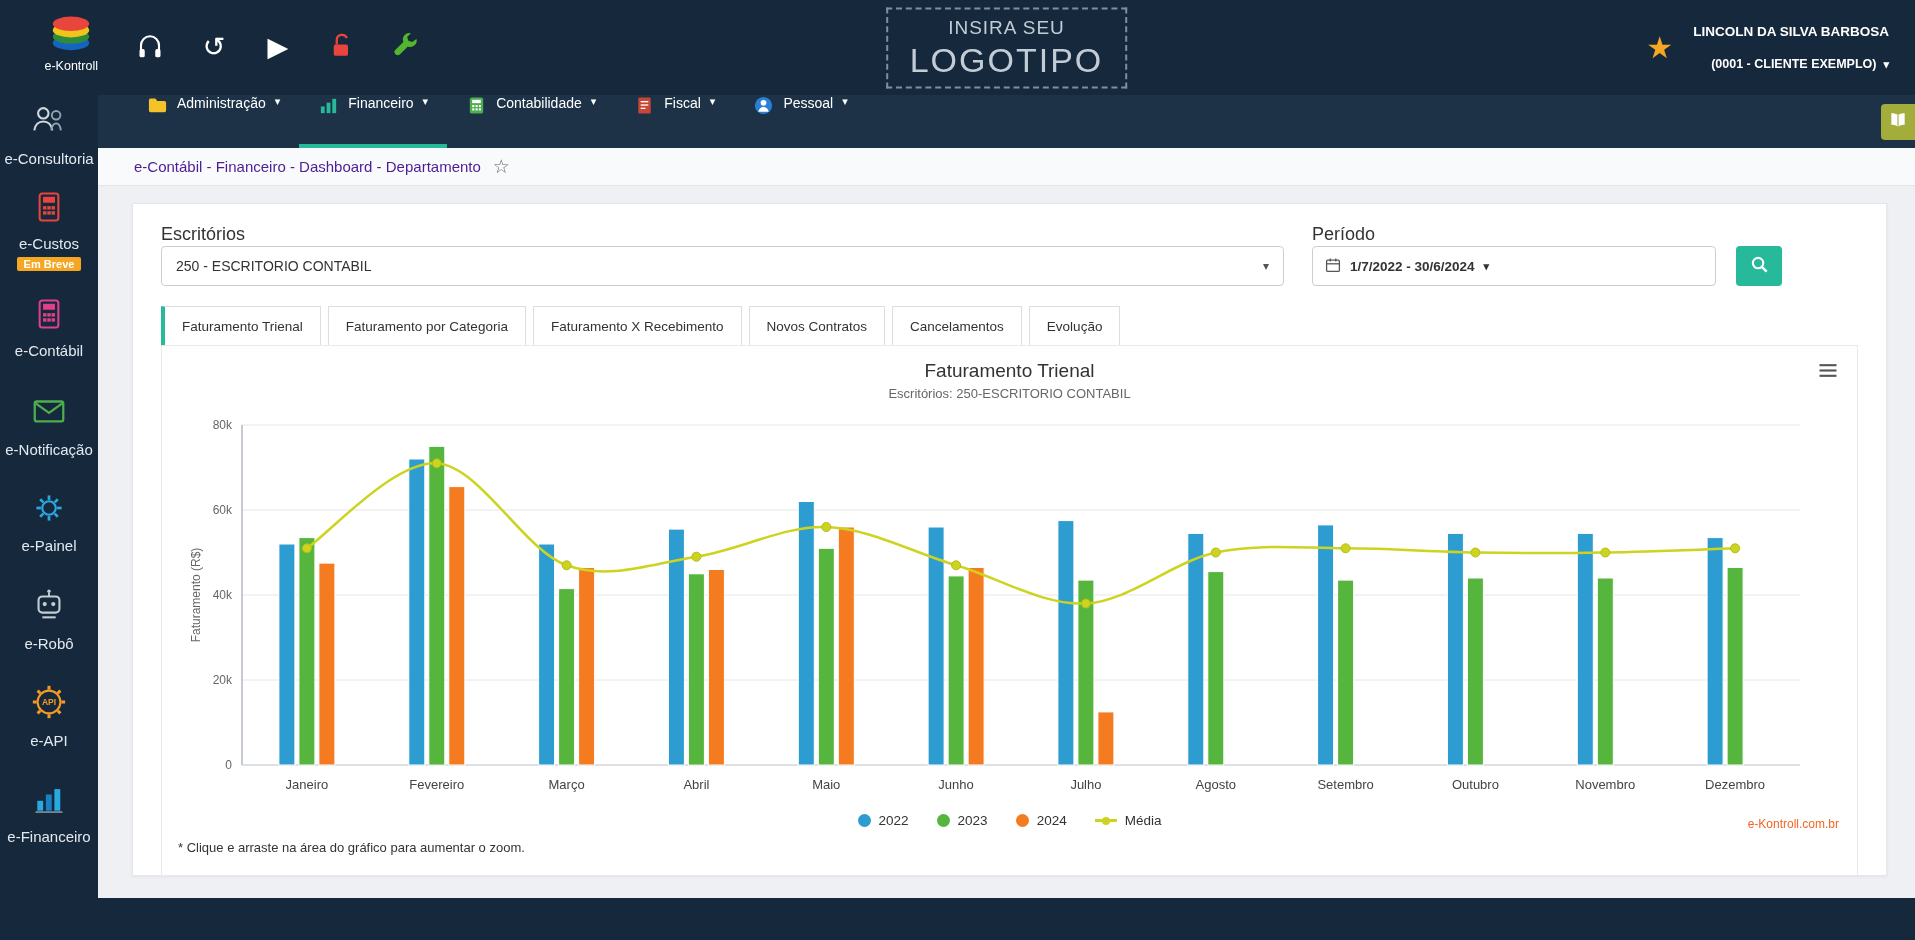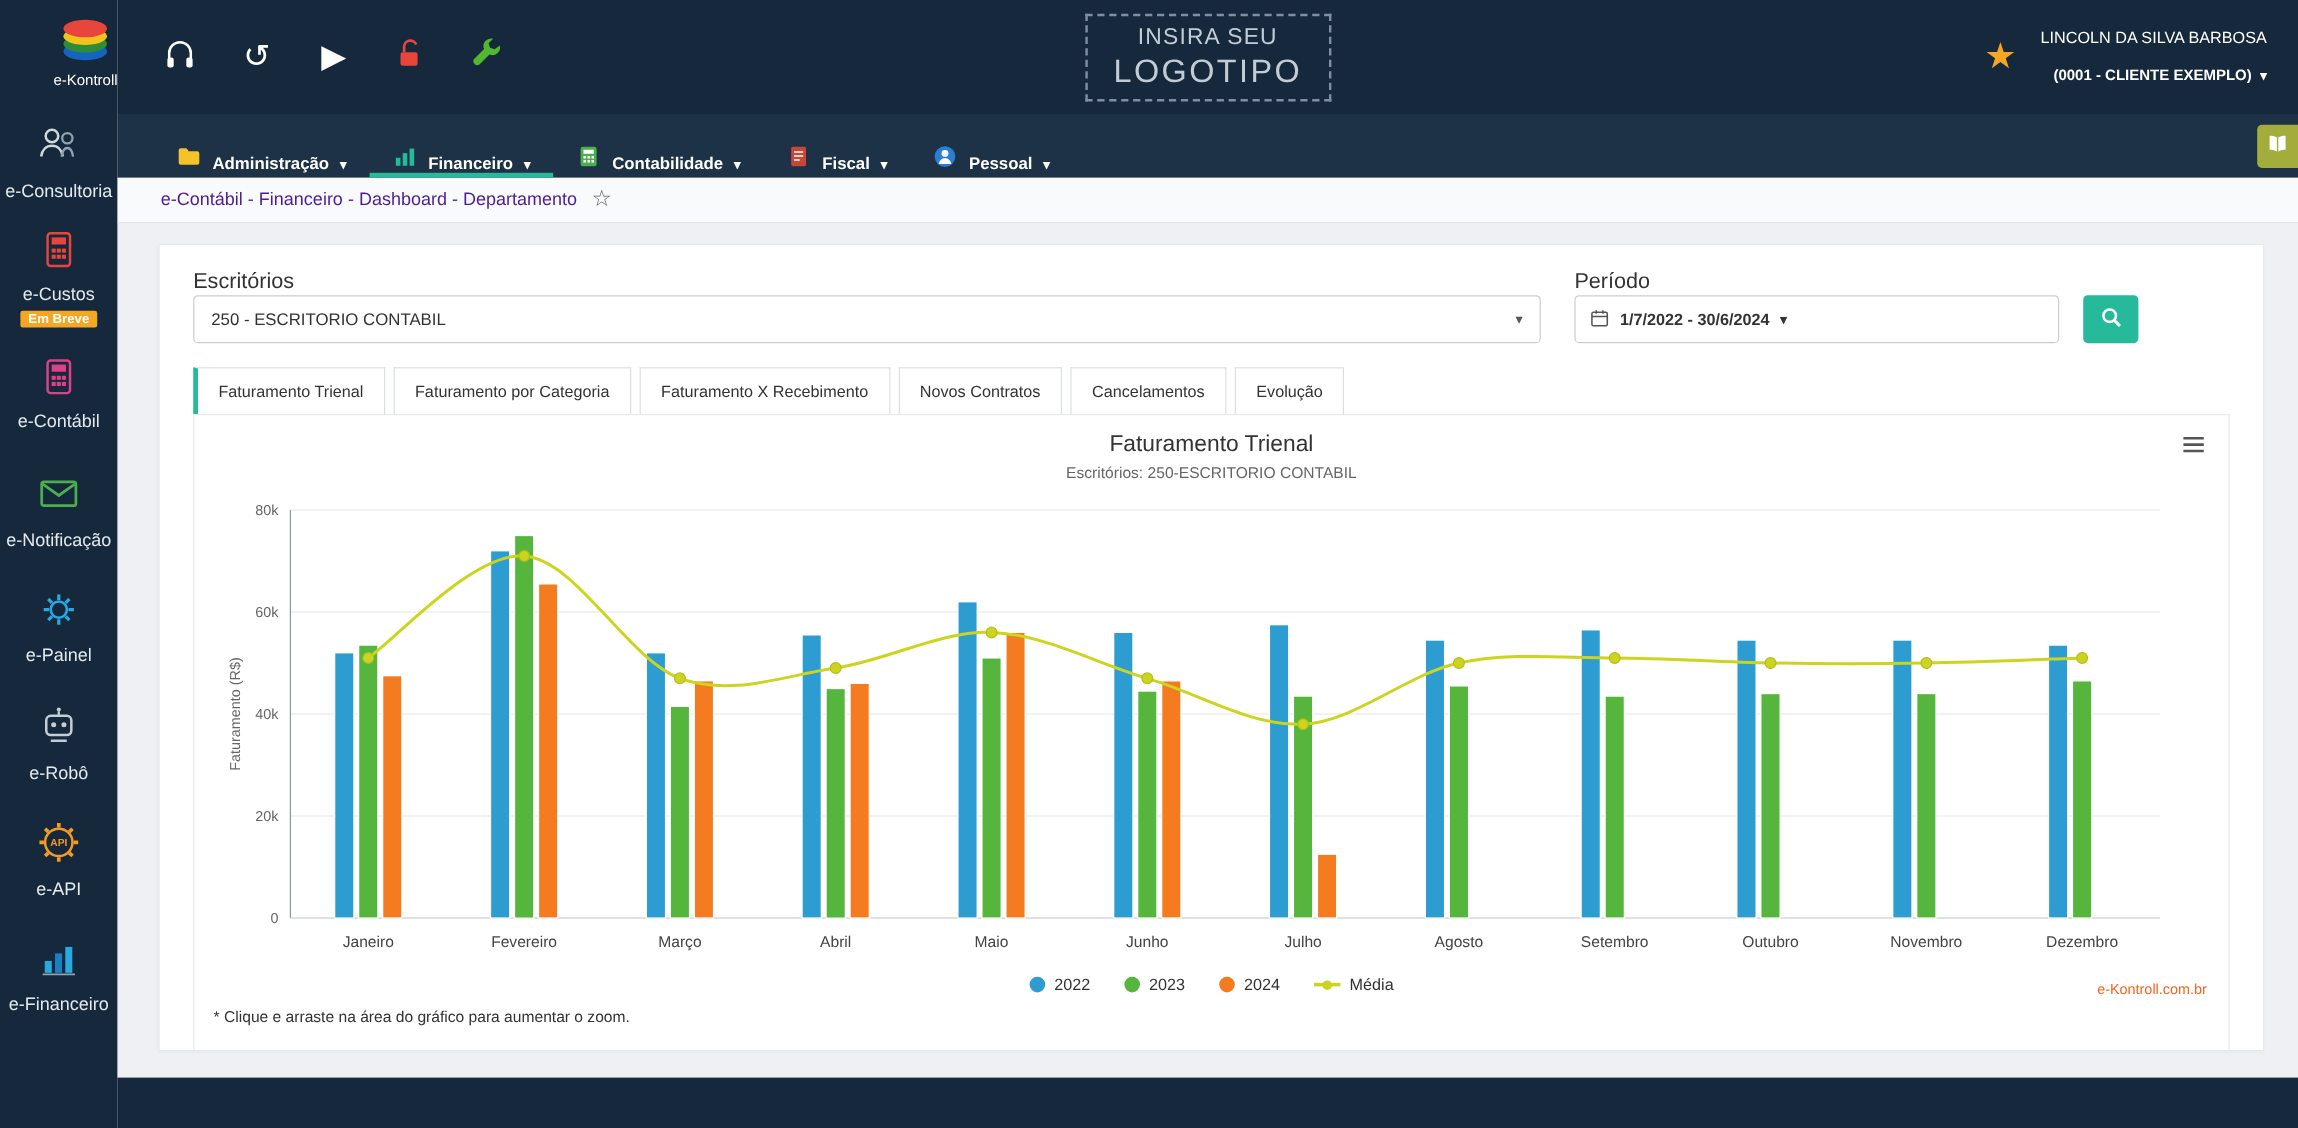--- a/index.html
+++ b/index.html
@@ -18,30 +18,30 @@
 
   
   .main{flex:1;display:flex;flex-direction:column;min-width:0}
 
   .topbar{height:95px;background:#16293c;display:flex;align-items:center;position:relative;padding:0 26px 0 36px}
   .topbar-icons{display:flex;align-items:center;gap:32px}
   .icon-btn{width:32px;height:32px;display:flex;align-items:center;justify-content:center;cursor:pointer}
   .glyph-icon{color:#fff;font-size:27px;line-height:1}
   .logo-placeholder{position:absolute;left:50%;top:50%;transform:translate(-50%,-50%);border:2px dashed #7f8fa0;padding:7px 22px;text-align:center;cursor:pointer}
   .lp1{display:block;color:#c2ccd6;font-size:19px;letter-spacing:1px}
-  .lp2{display:block;color:#c2ccd6;font-size:27px;letter-spacing:2px;margin-top:2px}
+  .lp2{display:block;color:#c2ccd6;font-size:34px;letter-spacing:2px;margin-top:2px}
   .user-block{margin-left:auto;display:flex;align-items:center;gap:20px}
   .fav-star{color:#f5a623;font-size:30px;line-height:1;cursor:pointer}
   .user-names{text-align:right;color:#fff}
-  .user-name{font-size:13.5px;font-weight:normal;display:block;margin-bottom:15px}
+  .user-name{font-size:13.5px;font-weight:bold;display:block;margin-bottom:15px}
   .user-client{font-size:12.5px;font-weight:bold;cursor:pointer}
   .user-caret{font-size:11px;margin-left:7px;color:#fff}
 
   .navbar{height:53px;background:#1d3247;display:flex;align-items:stretch;padding-left:30px;position:relative}
-  .nav-item{display:flex;align-items:flex-end;gap:9px;padding:0 19px;color:#fff;font-size:14px;font-weight:bold;cursor:pointer;border-bottom:4px solid transparent}
+  .nav-item{display:flex;align-items:flex-start;gap:9px;padding:0 19px;color:#fff;font-size:14px;font-weight:normal;cursor:pointer;border-bottom:4px solid transparent}
   .nav-item.active{border-bottom-color:#26b99a}
   .nav-caret{font-size:11px;color:#fff}
   .kb-button{position:absolute;right:0;top:9px;width:34px;height:36px;background:#a2ad3b;border-radius:4px 0 0 4px;display:flex;align-items:center;justify-content:center;cursor:pointer}
 
   .breadcrumb-bar{height:38px;background:#f9fafb;border-bottom:1px solid #e3e6e9;display:flex;align-items:center;gap:12px;padding-left:36px}
   .breadcrumb{font-size:15px;color:#4c1d95}
   .bc-star{font-size:19px;color:#666;cursor:pointer;line-height:1}
 
   .content{flex:1;background:#eef0f3;padding:17px 28px 0 34px}
   .panel{background:#fff;border:1px solid #e3e6ea;height:673px;padding:20px 28px 0;box-shadow:0 1px 3px rgba(30,40,50,0.06)}

